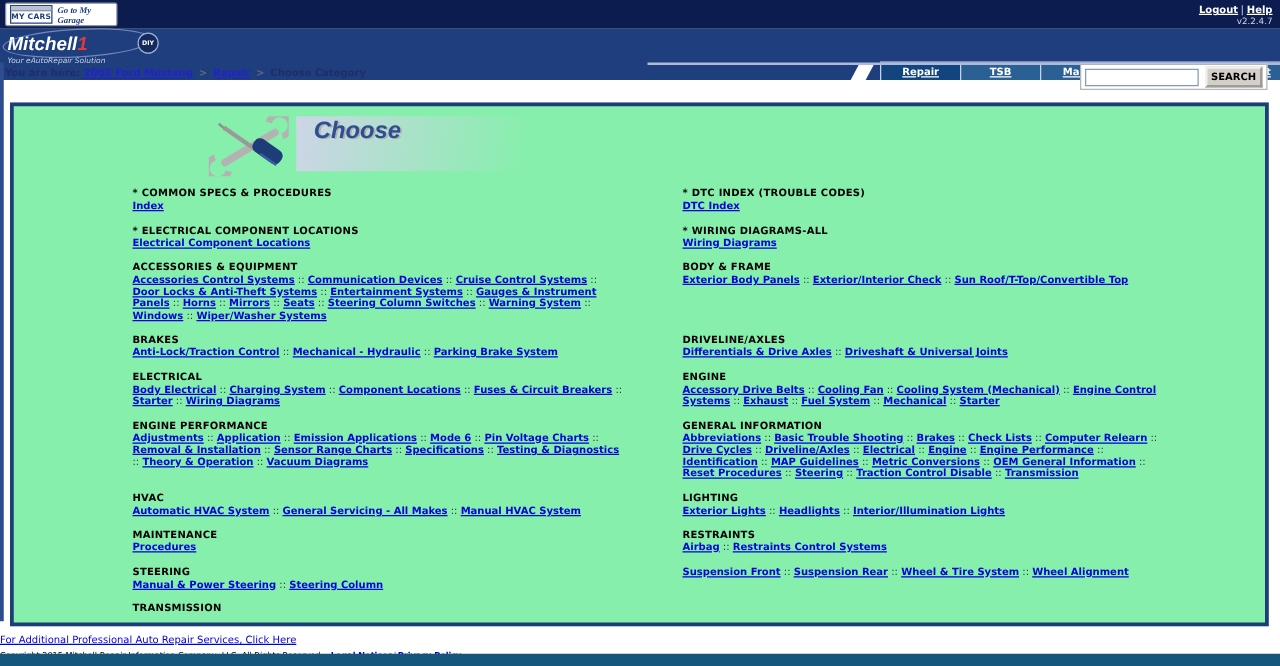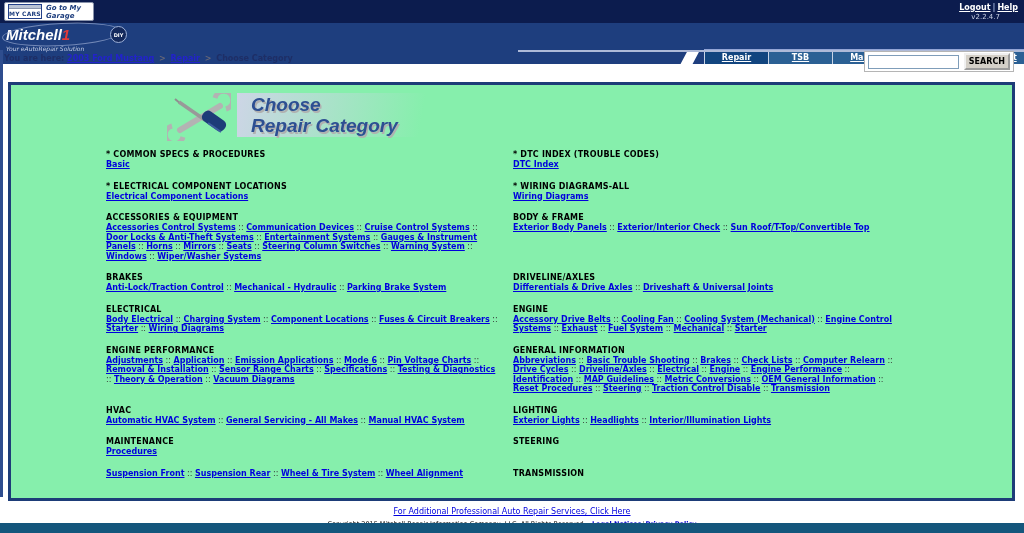--- a/index.html
+++ b/index.html
@@ -6,25 +6,25 @@
     background:#fff;font-family:"DejaVu Sans",sans-serif;}
   a{text-decoration:underline;cursor:pointer;}
 
   
   .topbar{position:absolute;left:0;top:0;width:1024px;height:23px;background:#0c1c4e;}
   .garage-btn{position:absolute;left:4px;top:2px;height:19px;background:#fff;border:1px solid #8a94ac;
     border-radius:2px;display:flex;align-items:center;padding:0 3px;gap:4px;box-sizing:border-box;cursor:pointer;}
   .plate{width:34px;height:15px;border:1px solid #23408a;background:#fff;box-sizing:border-box;}
   .plate-band{height:3px;background:#b9c2d4;border-bottom:1px solid #8a94ac;}
   .plate-text{font-size:6px;font-weight:bold;color:#1e3e7e;text-align:center;line-height:9px;letter-spacing:.2px;}
-  .garage-label{font-size:7px;font-weight:bold;font-style:italic;color:#1e3e7e;line-height:8px;width:44px;}
+  .garage-label{font-size:7px;font-weight:bold;font-style:italic;color:#1e3e7e;line-height:8px;width:44px;font-family:Liberation Serif, serif;}
   .top-links{position:absolute;right:6px;top:3px;font-size:8px;font-weight:bold;color:#fff;margin-left:28px;}
   .top-links a{color:#fff;}
   .top-links .tl-sep{color:#9fb1d8;margin:0 2px;}
-  .version{position:absolute;right:24px;top:13px;font-size:7px;color:#ccd4e6;}
+  .version{position:absolute;right:6px;top:13px;font-size:7px;color:#ccd4e6;}
 
   
   .navbar{position:absolute;left:0;top:23px;width:1024px;height:41px;background:#1e3e7e;}
   .brand{position:absolute;left:6px;top:2px;width:140px;height:24px;}
   .brand-name{font-family:"Liberation Sans",sans-serif;font-size:15px;font-weight:bold;font-style:italic;
     color:#fff;line-height:15px;}
   .brand-suffix{color:#e03a3a;}
   .brand-ellipse{position:absolute;left:-4px;top:-2px;width:118px;height:21px;
     border:1px solid rgba(170,185,220,.6);border-radius:50%;transform:rotate(-3deg);}
   .diy-badge{position:absolute;left:104px;top:1px;width:15px;height:15px;border-radius:50%;background:#14295c;
@@ -55,29 +55,29 @@
   .content-box{position:absolute;left:8px;top:82px;width:1007px;height:419px;background:#86efac;
     border:3px solid #1d3c78;box-sizing:border-box;overflow:hidden;}
   .page-header{position:relative;height:56px;margin-top:7px;}
   .header-band{position:absolute;left:226px;top:1px;width:245px;height:44px;
     background:linear-gradient(100deg,#cdd5e6 0%,rgba(255,255,255,0) 75%);border-radius:0 0 18px 0;}
   .tools-icon{position:absolute;left:156px;top:1px;}
   .page-title{position:absolute;left:240px;top:2px;font-family:"Liberation Sans",sans-serif;
     font-style:italic;font-weight:bold;font-size:19px;line-height:21px;color:#2d4f92;
     text-shadow:1.5px 1.5px 0 #b0b0b0;}
   .category-grid{display:grid;grid-template-columns:395px 395px;column-gap:45px;row-gap:10px;
-    margin:2px 0 0 95px;gap:12px;}
+    margin:2px 0 0 95px;}
   .cat-cell{min-height:8px;}
   .cat-heading{margin:0;font-size:8px;font-weight:bold;color:#000;letter-spacing:.2px;line-height:10px;}
   .cat-links{margin:0;font-size:8px;line-height:9.5px;}
   .cat-link{color:#0000dd;font-weight:bold;}
   .sep{color:#333;}
 
   
-  .footer{position:absolute;left:0;top:499px;width:1024px;text-align:center;}
+  .footer{position:absolute;left:0;top:499px;width:1024px;text-align:left;}
   .footer-services{font-size:8px;color:#0000dd;}
   .copyright-line{font-size:6.5px;color:#000;margin-top:2px;}
   .copyright-line a{color:#0000cc;font-weight:bold;}
   .copyright-line .cl-sep{color:#555;margin:0 1px;}
   .bottom-bar{position:absolute;left:0;bottom:0;width:1024px;height:10px;background:#14567c;}
 </style>
 </head>
 <body>
 
 <div class="topbar">
@@ -146,27 +146,26 @@
         <path d="M 16 44 A 9 9 0 1 1 5 33" fill="none" stroke="#b3b3b3" stroke-width="5"></path>
         <path d="M 48 5 A 9 9 0 1 1 59 16" fill="none" stroke="#b3b3b3" stroke-width="5"></path>
         <line x1="8" y1="6" x2="14" y2="11" stroke="#8f8f8f" stroke-width="2"></line>
         <line x1="12" y1="9" x2="38" y2="27" stroke="#999999" stroke-width="3.5"></line>
         <rect x="34" y="22" width="26" height="12" rx="5" fill="#1d3c78" transform="rotate(35 47 28)"></rect>
         <line x1="41" y1="30" x2="54" y2="39" stroke="#3c5ea0" stroke-width="2"></line>
       </svg>
     </div>
     <div class="page-title">
       <div>Choose</div>
-      <div>Repair Category</div>
     </div>
   </div>
   <div class="category-grid">
       <div class="cat-cell">
         <h3 class="cat-heading">* COMMON SPECS &amp; PROCEDURES</h3>
-        <p class="cat-links"><a href="#" class="cat-link">Basic</a></p>
+        <p class="cat-links"><a href="#" class="cat-link">Index</a></p>
       </div>
       <div class="cat-cell">
         <h3 class="cat-heading">* DTC INDEX (TROUBLE CODES)</h3>
         <p class="cat-links"><a href="#" class="cat-link">DTC Index</a></p>
       </div>
       <div class="cat-cell">
         <h3 class="cat-heading">* ELECTRICAL COMPONENT LOCATIONS</h3>
         <p class="cat-links"><a href="#" class="cat-link">Electrical Component Locations</a></p>
       </div>
       <div class="cat-cell">
@@ -211,21 +210,26 @@
       </div>
       <div class="cat-cell">
         <h3 class="cat-heading">LIGHTING</h3>
         <p class="cat-links"><a href="#" class="cat-link">Exterior Lights</a><span class="sep"> :: </span><a href="#" class="cat-link">Headlights</a><span class="sep"> :: </span><a href="#" class="cat-link">Interior/Illumination Lights</a></p>
       </div>
       <div class="cat-cell">
         <h3 class="cat-heading">MAINTENANCE</h3>
         <p class="cat-links"><a href="#" class="cat-link">Procedures</a></p>
       </div>
       <div class="cat-cell">
+        <h3 class="cat-heading">RESTRAINTS</h3>
+        <p class="cat-links"><a href="#" class="cat-link">Airbag</a><span class="sep"> :: </span><a href="#" class="cat-link">Restraints Control Systems</a></p>
+      </div>
+      <div class="cat-cell">
         <h3 class="cat-heading">STEERING</h3>
+        <p class="cat-links"><a href="#" class="cat-link">Manual &amp; Power Steering</a><span class="sep"> :: </span><a href="#" class="cat-link">Steering Column</a></p>
       </div>
       <div class="cat-cell">
         <p class="cat-links"><a href="#" class="cat-link">Suspension Front</a><span class="sep"> :: </span><a href="#" class="cat-link">Suspension Rear</a><span class="sep"> :: </span><a href="#" class="cat-link">Wheel &amp; Tire System</a><span class="sep"> :: </span><a href="#" class="cat-link">Wheel Alignment</a></p>
       </div>
       <div class="cat-cell">
         <h3 class="cat-heading">TRANSMISSION</h3>
       </div>
       <div class="cat-cell"></div>
     </div>
 </div>

